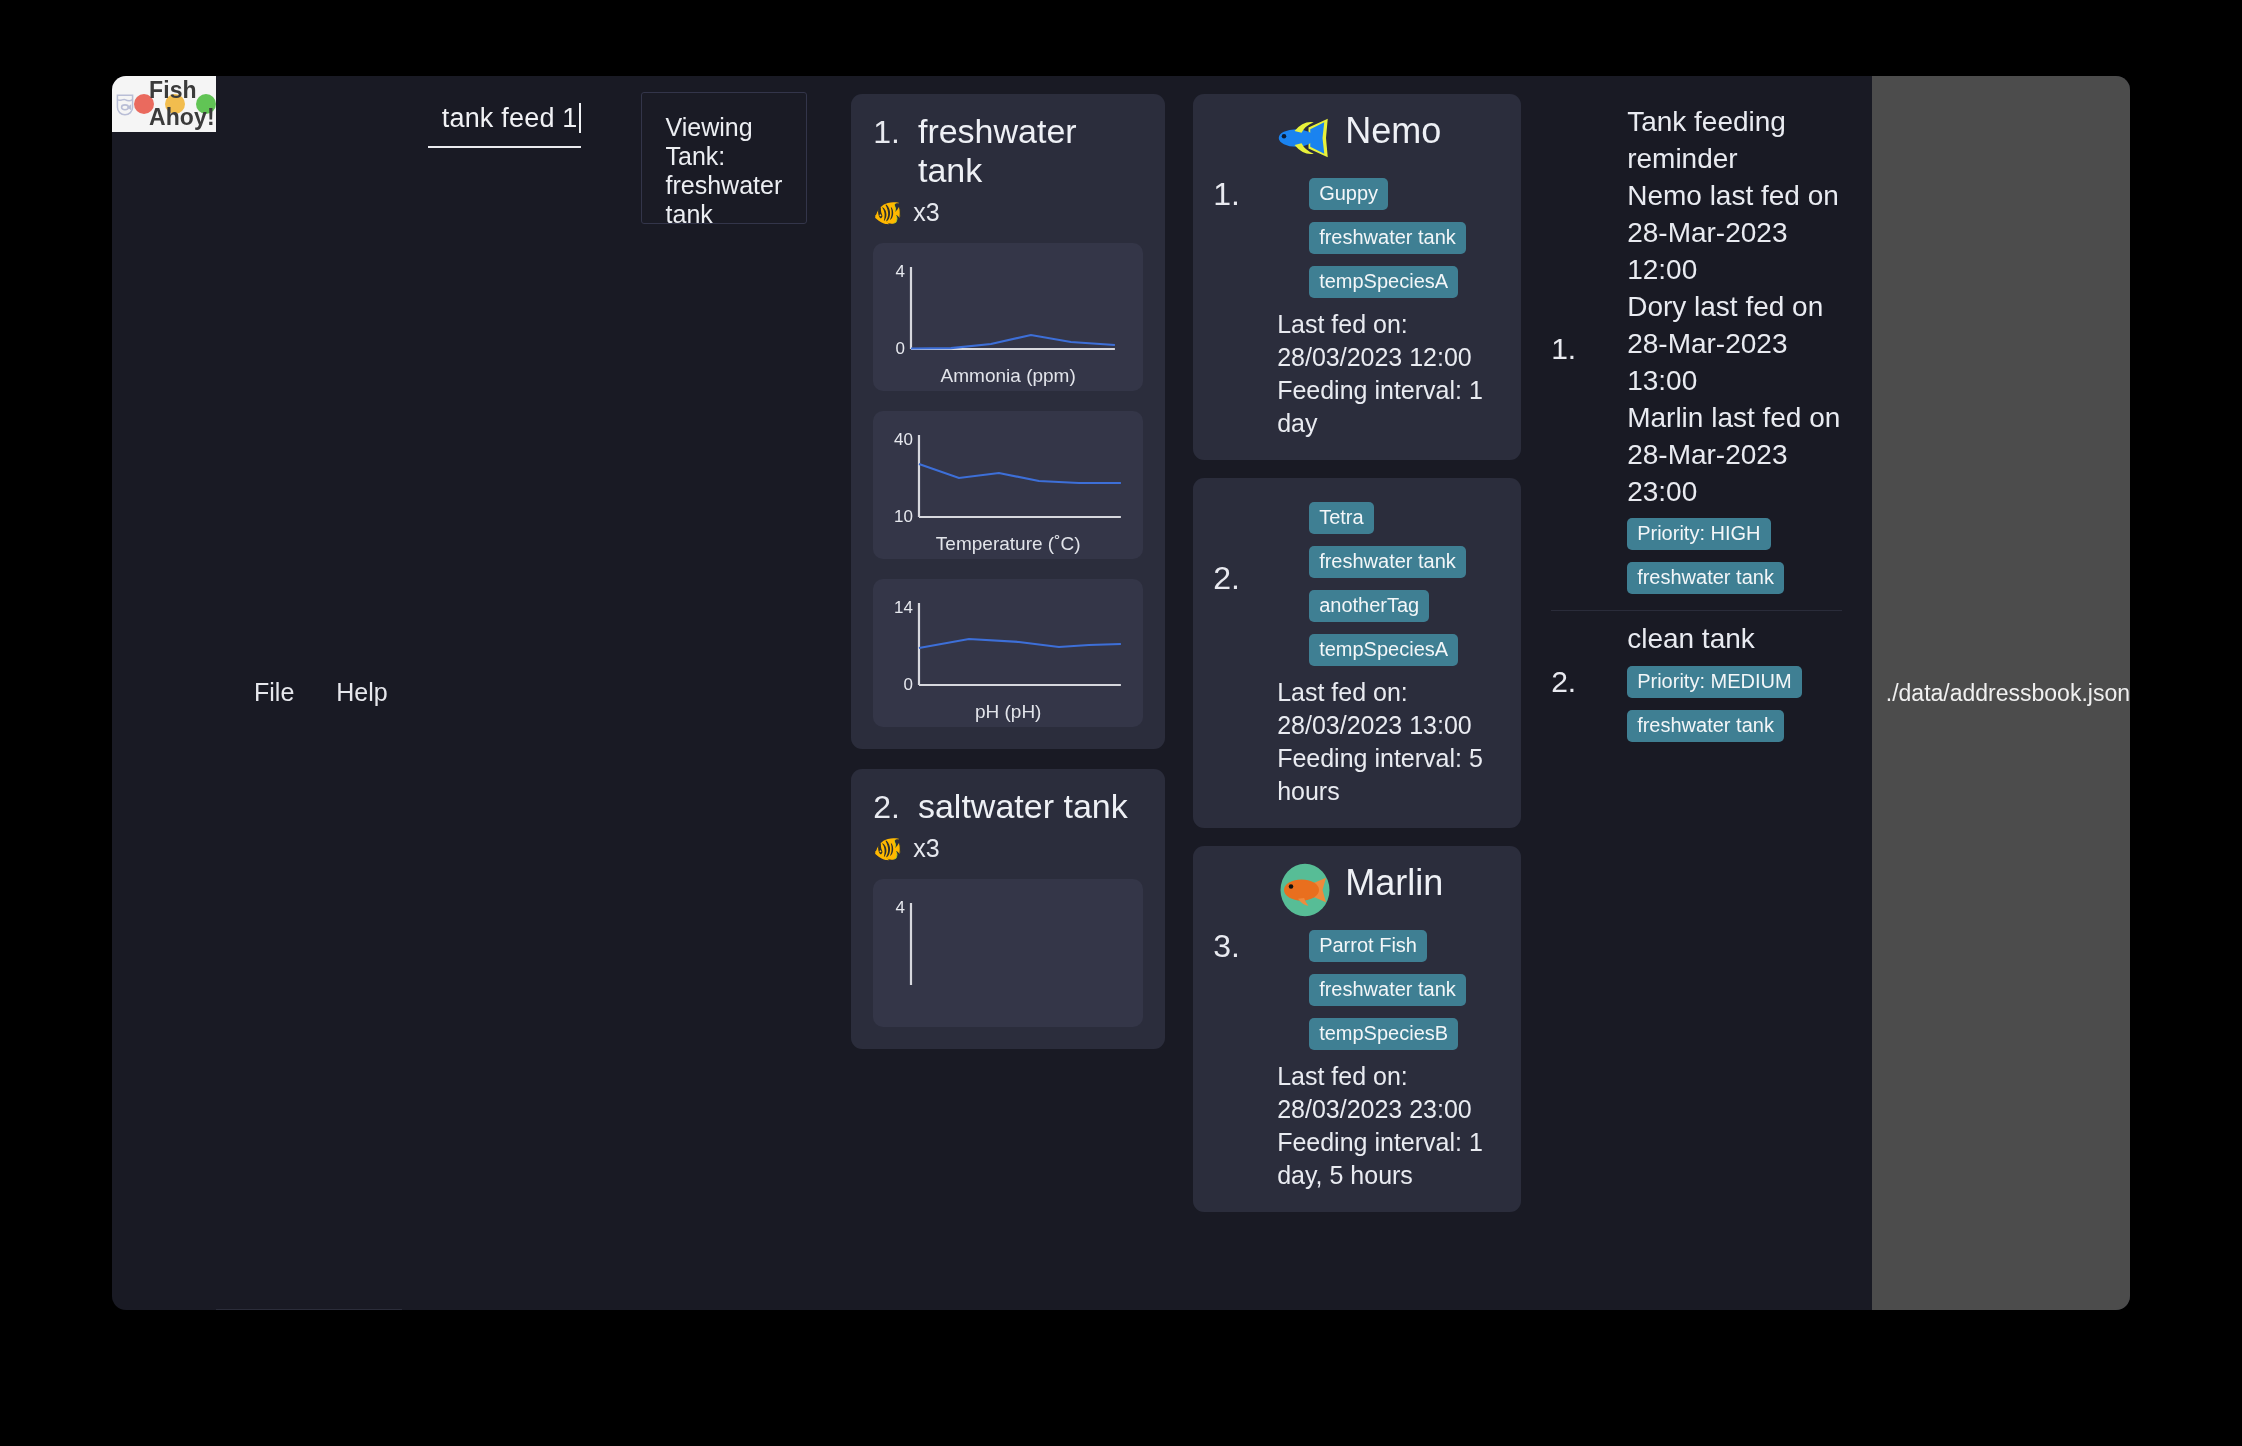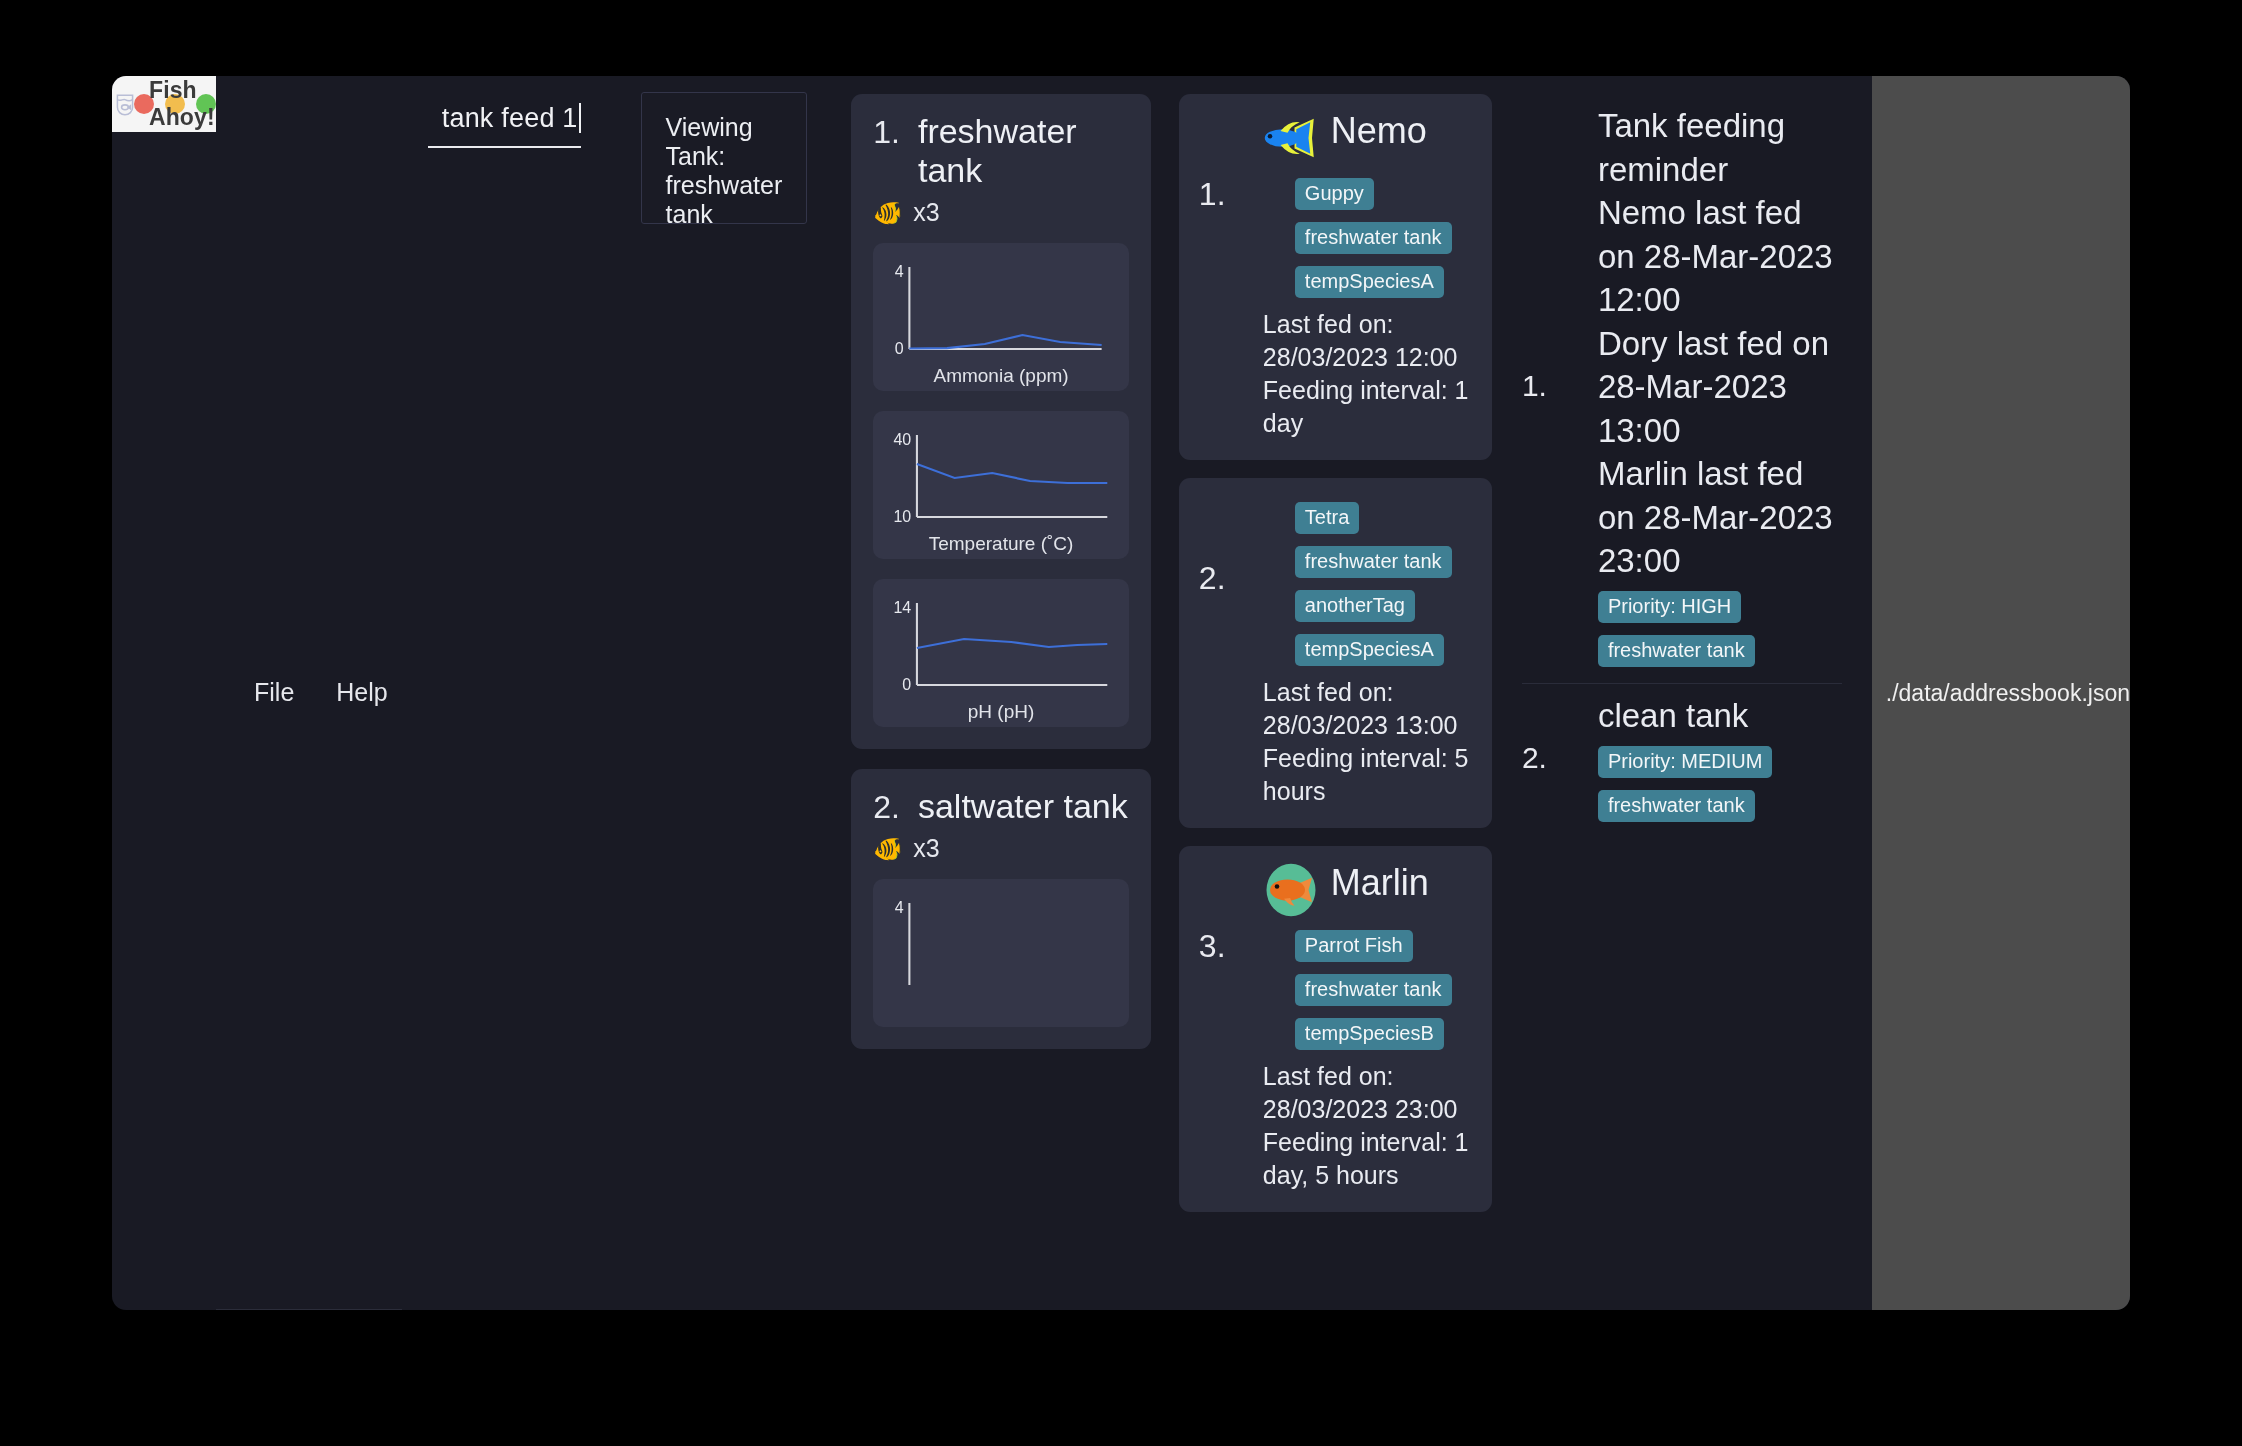--- a/index.html
+++ b/index.html
@@ -168,21 +168,21 @@
   .rem-row {
     display: flex;
     align-items: center;
     gap: 10px;
     padding: 10px 0 16px 0;
     border-bottom: 1px solid #2a2c3a;
   }
   .rem-row.last { border-bottom: none; }
   .rem-idx { font-size: 30px; color: #e9eaf0; width: 66px; flex: 0 0 66px; }
   .rem-body { flex: 1 1 auto; }
-  .rem-line { font-size: 33px; color: #e9ebf1; line-height: 1.32; }
+  .rem-line { font-size: 28px; color: #e9ebf1; line-height: 1.32; }
   .rem-tags { display: flex; gap: 12px; margin-top: 8px; flex-wrap: wrap; }
   
   .statusbar {
     flex: 0 0 50px;
     background: #4c4c4c;
     display: flex; align-items: center;
     padding-left: 14px;
   }
   .statustext { font-size: 23px; color: #f0f0f0; }
 </style>

